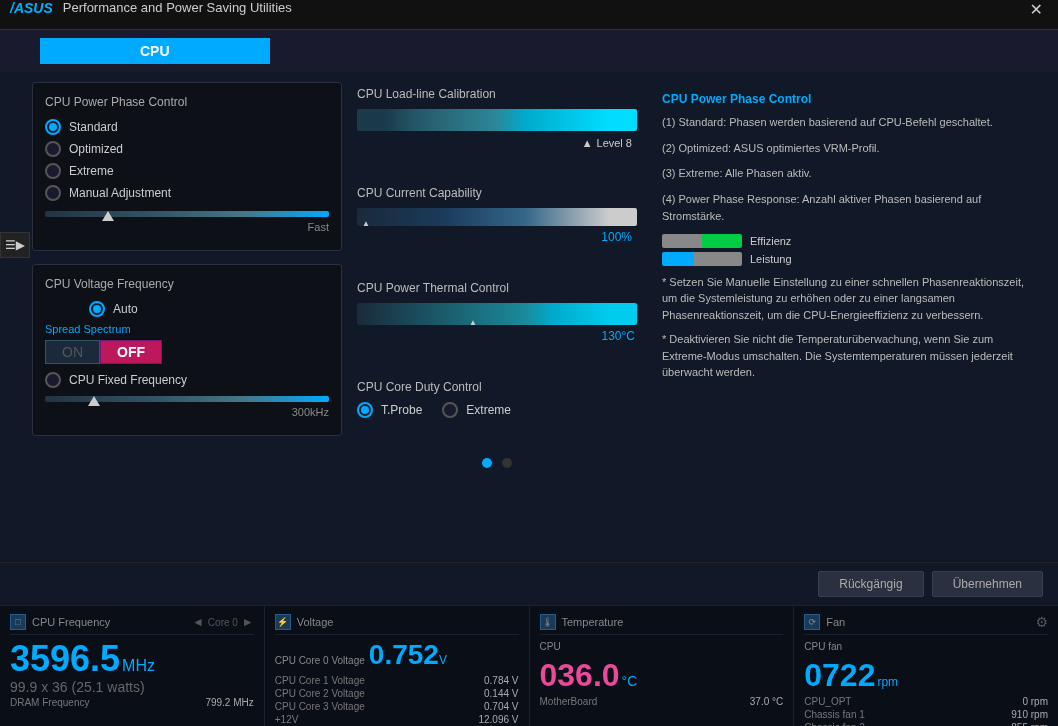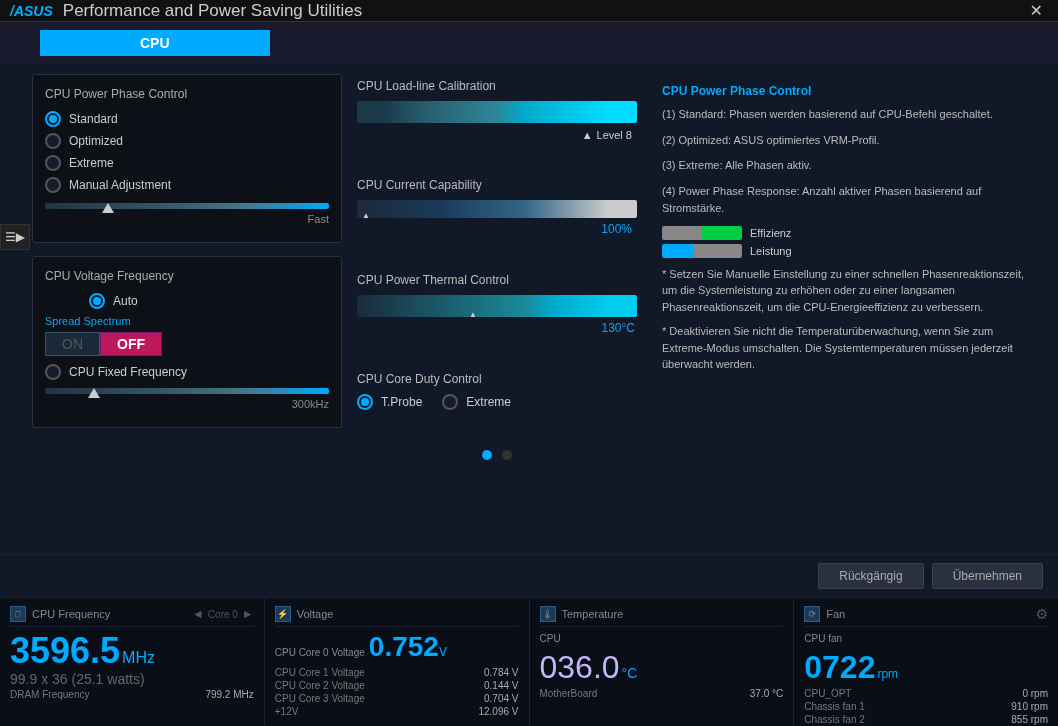--- a/index.html
+++ b/index.html
@@ -9,36 +9,36 @@
       background: #1a1a2e;
       font-family: Arial, sans-serif;
       font-size: 12px;
       color: #ccc;
       overflow: hidden;
     }
 
     
     .title-bar {
       display: flex;
-      align-items: center;
+      align-items: flex-start;
       background: #111;
-      height: 22px;
+      height: 30px;
       padding: 0 10px;
       border-bottom: 1px solid #333;
     }
     .title-bar-logo {
       color: #00b0ff;
       font-weight: bold;
       font-size: 14px;
       margin-right: 10px;
       font-style: italic;
     }
     .title-bar-title {
       color: #ccc;
-      font-size: 17px;
+      font-size: 13px;
       flex: 1;
     }
     .title-bar-close {
       color: #ccc;
       font-size: 16px;
       cursor: pointer;
       padding: 0 5px;
     }
 
     
@@ -666,21 +666,21 @@
     <div class="status-header">
       <div class="status-icon">
         <span>🌡</span>
       </div>
       <span>Temperature</span>
     </div>
     <div style="margin-bottom:4px;">
       <span style="color:#888; font-size:10px;">CPU</span>
     </div>
     <div style="display:flex; align-items:baseline; gap:2px;">
-      <span style="font-size:32px; color:#c4b5fd; font-weight:normal;">036.0</span>
+      <span style="font-size:32px; color:#ec4899; font-weight:bold;">036.0</span>
       <span style="font-size:14px; color:#00aaff;">°C</span>
     </div>
     <div class="data-row">
       <span>MotherBoard</span>
       <span class="val">37.0 °C</span>
     </div>
   </div>
 
   <div class="status-section">
     <div class="status-header">

